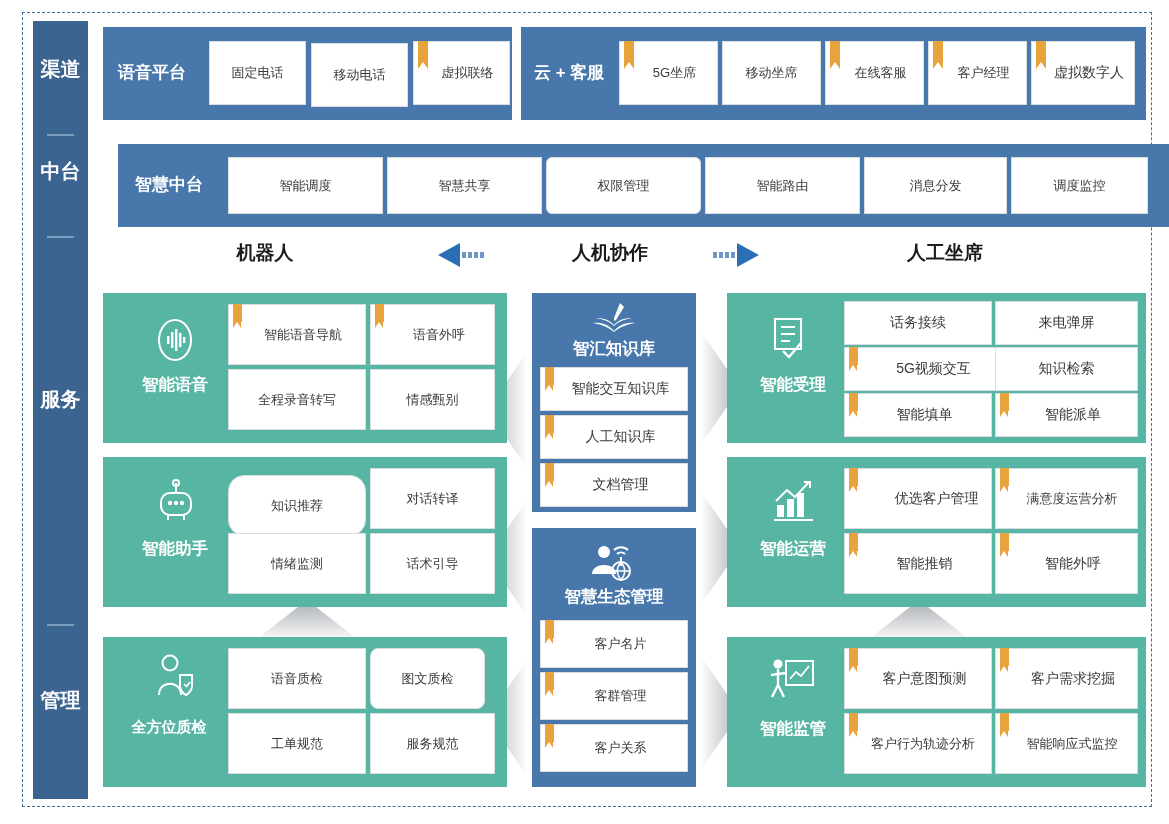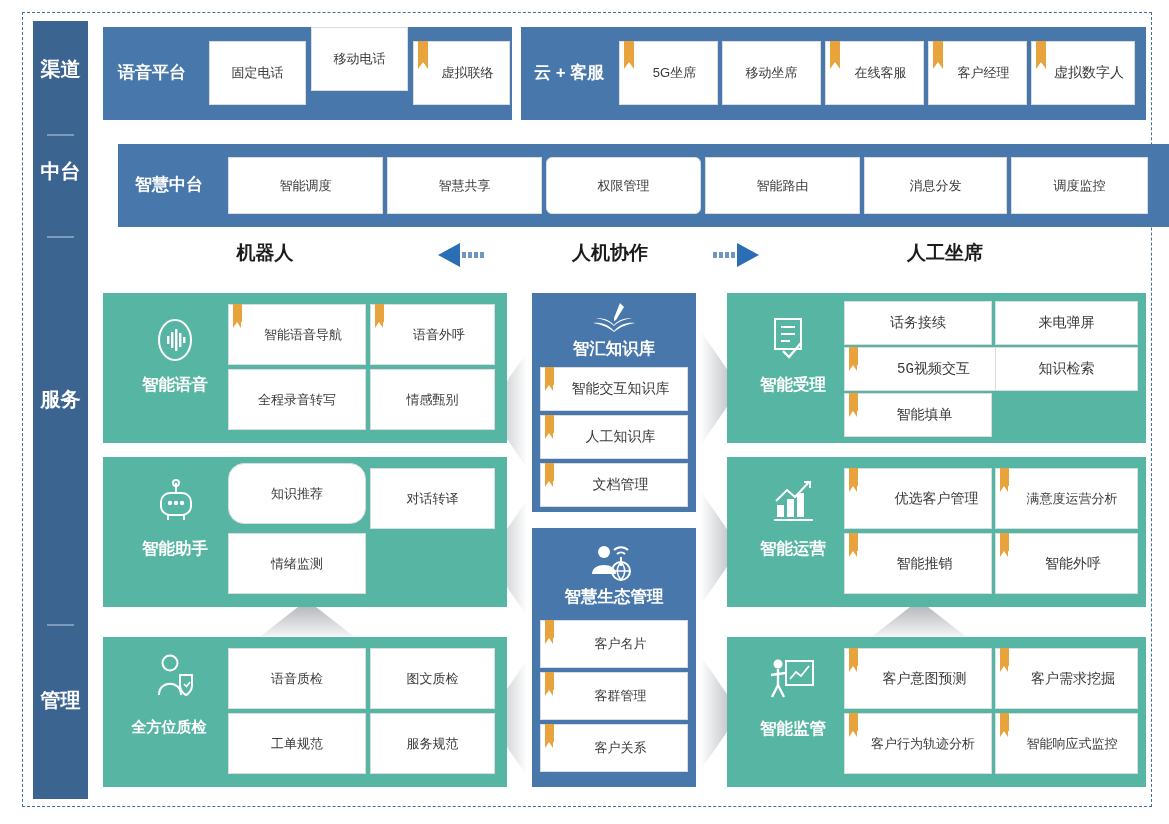--- a/index.html
+++ b/index.html
@@ -105,21 +105,21 @@
     <div class="rail-label" style="top:367px;"><span>服务</span></div>
     <div class="rail-div" style="top:603px;"></div>
     <div class="rail-label" style="top:668px;"><span>管理</span></div>
   </div>
 
   <div class="band" style="left:103px;top:27px;width:409px;height:93px;">
     <div class="band-title" style="left:15px;top:36px;">语音平台</div>
     <div class="cell" style="left:106px;top:14px;width:97px;height:64px;">
       <span>固定电话</span>
     </div>
-    <div class="cell" style="left:208px;top:0;width:97px;height:64px;">
+    <div class="cell" style="left:208px;top:16px;width:97px;height:64px;">
       <span>移动电话</span>
     </div>
     <div class="cell" style="left:310px;top:14px;width:97px;height:64px;">
       <span class="ribbon lg"></span>
       <span style="margin-left:12px">虚拟联络</span>
     </div>
   </div>
 
   <div class="band" style="left:521px;top:27px;width:625px;height:93px;">
     <div class="band-title" style="left:13px;top:36px;">云 + 客服</div>
@@ -261,43 +261,46 @@
       <line x1="21" y1="4" x2="21" y2="13" stroke="#ffffff" stroke-width="2"></line>
       <circle cx="21" cy="4" r="3" fill="none" stroke="#ffffff" stroke-width="2"></circle>
       <rect x="6" y="14" width="30" height="22" rx="9" fill="none" stroke="#ffffff" stroke-width="2"></rect>
       <circle cx="15" cy="24" r="2.2" fill="#ffffff"></circle>
       <circle cx="21" cy="24" r="2.2" fill="#ffffff"></circle>
       <circle cx="27" cy="24" r="2.2" fill="#ffffff"></circle>
       <line x1="13" y1="36" x2="13" y2="41" stroke="#ffffff" stroke-width="2"></line>
       <line x1="29" y1="36" x2="29" y2="41" stroke="#ffffff" stroke-width="2"></line>
     </svg>
     <div class="panel-name" style="left:22px;top:82px;width:100px;">智能助手</div>
-    <div class="cell" style="left:125px;top:6px;width:138px;height:61px;border-radius:16px;">
+    <div class="cell" style="left:125px;top:18px;width:138px;height:61px;border-radius:16px;">
       <span>知识推荐</span>
       </div>
     <div class="cell" style="left:267px;top:11px;width:125px;height:61px;justify-content:center;">
       <span>对话转译</span>
       </div>
     <div class="cell" style="left:125px;top:76px;width:138px;height:61px;">
       <span>情绪监测</span>
+      </div>
+    <div class="cell" style="left:267px;top:76px;width:125px;height:61px;">
+      <span>话术引导</span>
       </div>
   </div>
 
   <div class="panel green" style="left:103px;top:637px;width:404px;height:150px;">
     <svg class="panel-ico" style="left:50px;top:16px;" width="46" height="50">
       <circle cx="17" cy="10" r="7.5" fill="none" stroke="#ffffff" stroke-width="2"></circle>
       <path d="M6 42 C6 27 28 27 28 42" fill="none" stroke="#ffffff" stroke-width="2"></path>
       <path d="M27 22 L39 22 L39 33 C39 39 33 42 33 42 C33 42 27 39 27 33 Z" fill="none" stroke="#ffffff" stroke-width="2"></path>
       <path d="M31 31 l2.5 2.5 L37 29" fill="none" stroke="#ffffff" stroke-width="1.6"></path>
     </svg>
     <div class="panel-name mini" style="left:6px;top:80px;width:120px;">全方位质检</div>
     <div class="cell" style="left:125px;top:11px;width:138px;height:61px;">
       <span>语音质检</span>
       </div>
-    <div class="cell" style="left:267px;top:11px;width:125px;height:61px;">
+    <div class="cell" style="left:267px;top:11px;width:115px;height:61px;border-radius:8px;">
       <span>图文质检</span>
       </div>
     <div class="cell" style="left:125px;top:76px;width:138px;height:61px;">
       <span>工单规范</span>
       </div>
     <div class="cell" style="left:267px;top:76px;width:125px;height:61px;">
       <span>服务规范</span>
       </div>
   </div>
 
@@ -355,30 +358,34 @@
       <line x1="14" y1="26" x2="23" y2="26" stroke="#ffffff" stroke-width="2"></line>
       <path d="M16 36 l6 6 l12 -14" fill="none" stroke="#ffffff" stroke-width="2.4"></path>
     </svg>
     <div class="panel-name" style="left:16px;top:82px;width:100px;">智能受理</div>
     <div class="cell sm" style="left:117px;top:8px;width:148px;height:44px;">
       <span>话务接续</span>
       </div>
     <div class="cell sm" style="left:268px;top:8px;width:143px;height:44px;">
       <span>来电弹屏</span>
       </div>
-    <div class="cell sm" style="left:117px;top:54px;width:166px;height:44px;font-family:Liberation Mono, monospace;">
+    <div class="cell sm" style="left:117px;top:54px;width:166px;height:44px;">
       <span class="ribbon"></span>
       <span style="margin-left:13px">5G视频交互</span>
       </div>
     <div class="cell sm" style="left:268px;top:54px;width:143px;height:44px;">
       <span>知识检索</span>
       </div>
     <div class="cell sm" style="left:117px;top:100px;width:148px;height:44px;">
       <span class="ribbon"></span>
       <span style="margin-left:13px">智能填单</span>
+      </div>
+    <div class="cell sm" style="left:268px;top:100px;width:143px;height:44px;">
+      <span class="ribbon"></span>
+      <span style="margin-left:13px">智能派单</span>
       </div>
   </div>
 
   <div class="panel green" style="left:727px;top:457px;width:419px;height:150px;">
     <svg class="panel-ico" style="left:44px;top:22px;" width="46" height="48">
       <path d="M5 22 L16 11 L24 18 L38 3" fill="none" stroke="#ffffff" stroke-width="2"></path>
       <path d="M33 3 h6 v6" fill="none" stroke="#ffffff" stroke-width="2"></path>
       <rect x="6" y="26" width="7" height="12" fill="#ffffff"></rect>
       <rect x="16" y="20" width="7" height="18" fill="#ffffff"></rect>
       <rect x="26" y="14" width="7" height="24" fill="#ffffff"></rect>

